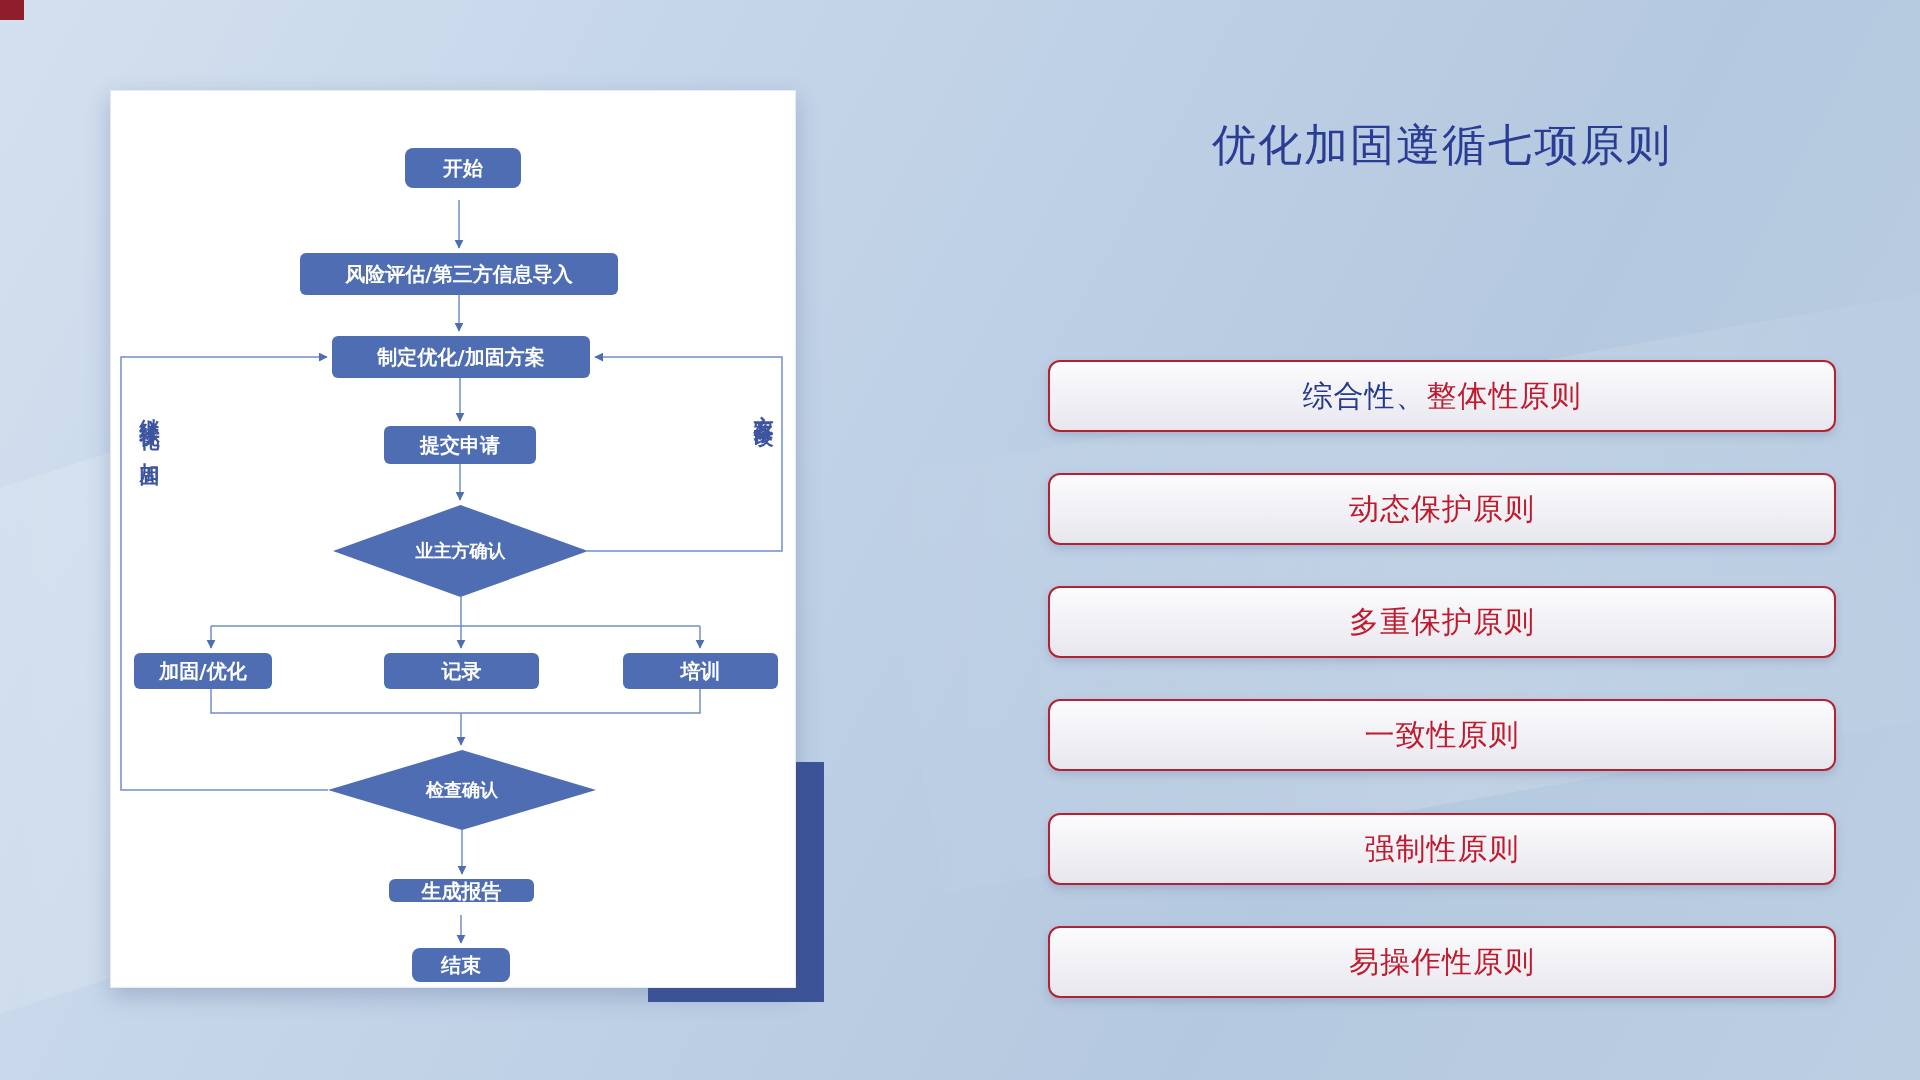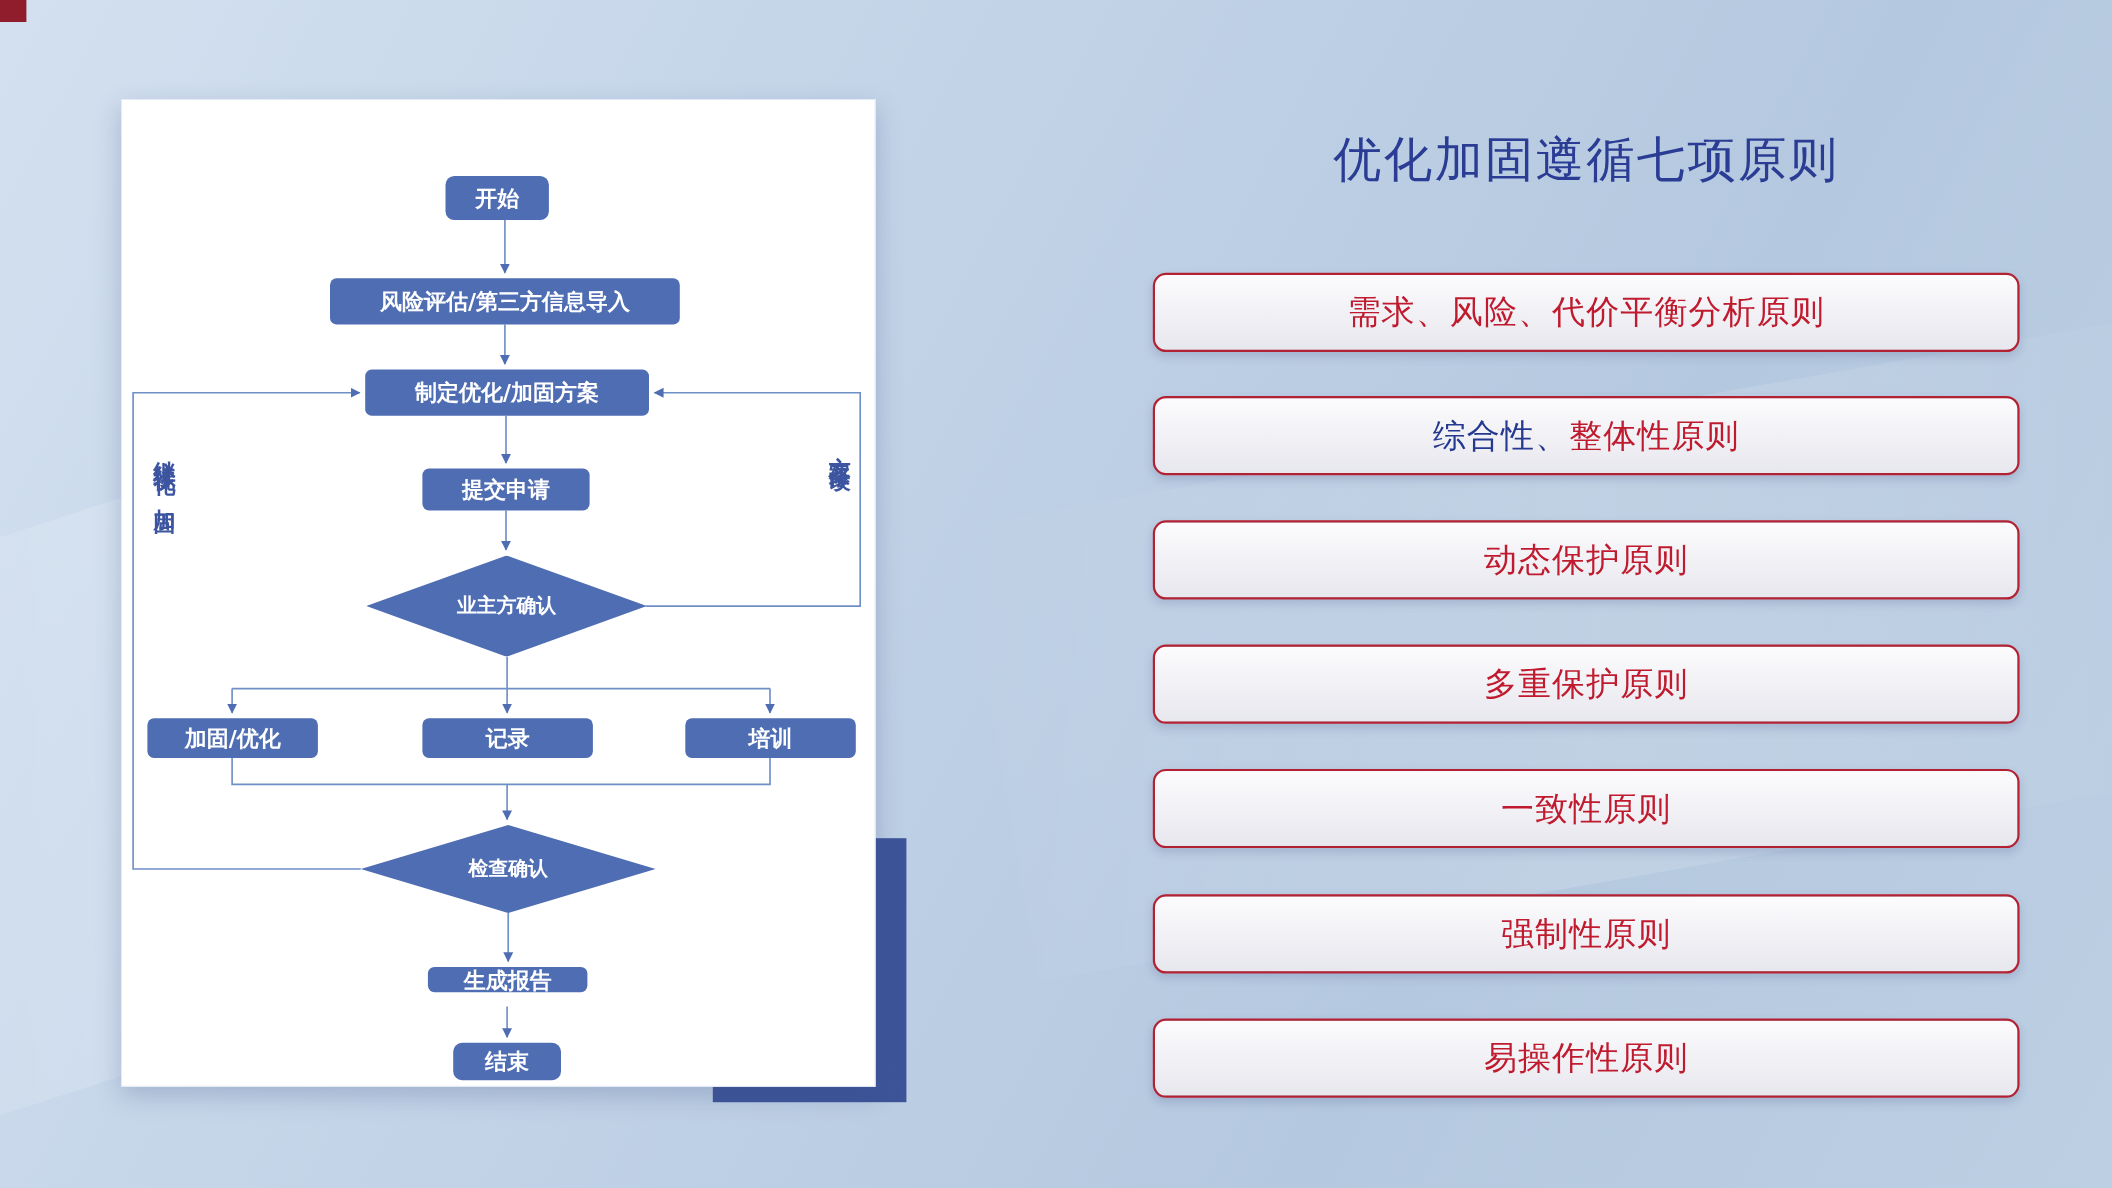--- a/index.html
+++ b/index.html
@@ -84,43 +84,39 @@
       <path d="M350,535 V557" marker-end="url(#arw)"></path>
       <path d="M589,535 V557" marker-end="url(#arw)"></path>
       <path d="M100,598 V622 H589 V598"></path>
       <path d="M350,622 V654" marker-end="url(#arw)"></path>
       <path d="M217,699 H10 V266 H216" marker-end="url(#arw)"></path>
       <path d="M351,739 V783" marker-end="url(#arw)"></path>
       <path d="M350,824 V852" marker-end="url(#arw)"></path>
     </g>
   </svg>
 
-  <div class="node" style="left:294px;top:69px;width:94px;height:40px;border-radius:8px">开始</div>
+  <div class="node" style="left:294px;top:57px;width:116px;height:40px;border-radius:8px">开始</div>
   <div class="node" style="left:221px;top:245px;width:258px;height:42px">制定优化/加固方案</div>
   <div class="node" style="left:189px;top:162px;width:318px;height:42px">风险评估/第三方信息导入</div>
   <div class="node" style="left:273px;top:335px;width:152px;height:38px">提交申请</div>
   <div class="node diamond" style="left:222px;top:414px;width:255px;height:92px">业主方确认</div>
-  <div class="node" style="left:23px;top:562px;width:155px;height:36px">加固/优化</div>
+  <div class="node" style="left:23px;top:562px;width:138px;height:36px">加固/优化</div>
   <div class="node" style="left:273px;top:562px;width:155px;height:36px">记录</div>
   <div class="node" style="left:512px;top:562px;width:155px;height:36px">培训</div>
   <div class="node diamond" style="left:217px;top:659px;width:268px;height:80px">检查确认</div>
   <div class="node" style="left:278px;top:788px;width:145px;height:23px">生成报告</div>
   <div class="node" style="left:301px;top:857px;width:98px;height:34px;border-radius:8px">结束</div>
 
   <div class="vlabel" style="left:26px;top:312px;height:175px">继续优化/加固</div>
   <div class="vlabel" style="left:640px;top:308px;height:120px">方案修改</div>
 </div>
 
 <div class="right-panel">
   <div class="panel-title">优化加固遵循七项原则</div>
 
-  <div class="principle" style="top:248px">
-    <span class="p-prefix"></span>
-      <span class="p-main">需求、风险、代价平衡分析原则</span>
-  </div>
   <div class="principle" style="top:360px">
     <span class="p-prefix">综合性、</span>
       <span class="p-main">整体性原则</span>
   </div>
   <div class="principle" style="top:473px">
     <span class="p-prefix"></span>
       <span class="p-main">动态保护原则</span>
   </div>
   <div class="principle" style="top:586px">
     <span class="p-prefix"></span>

